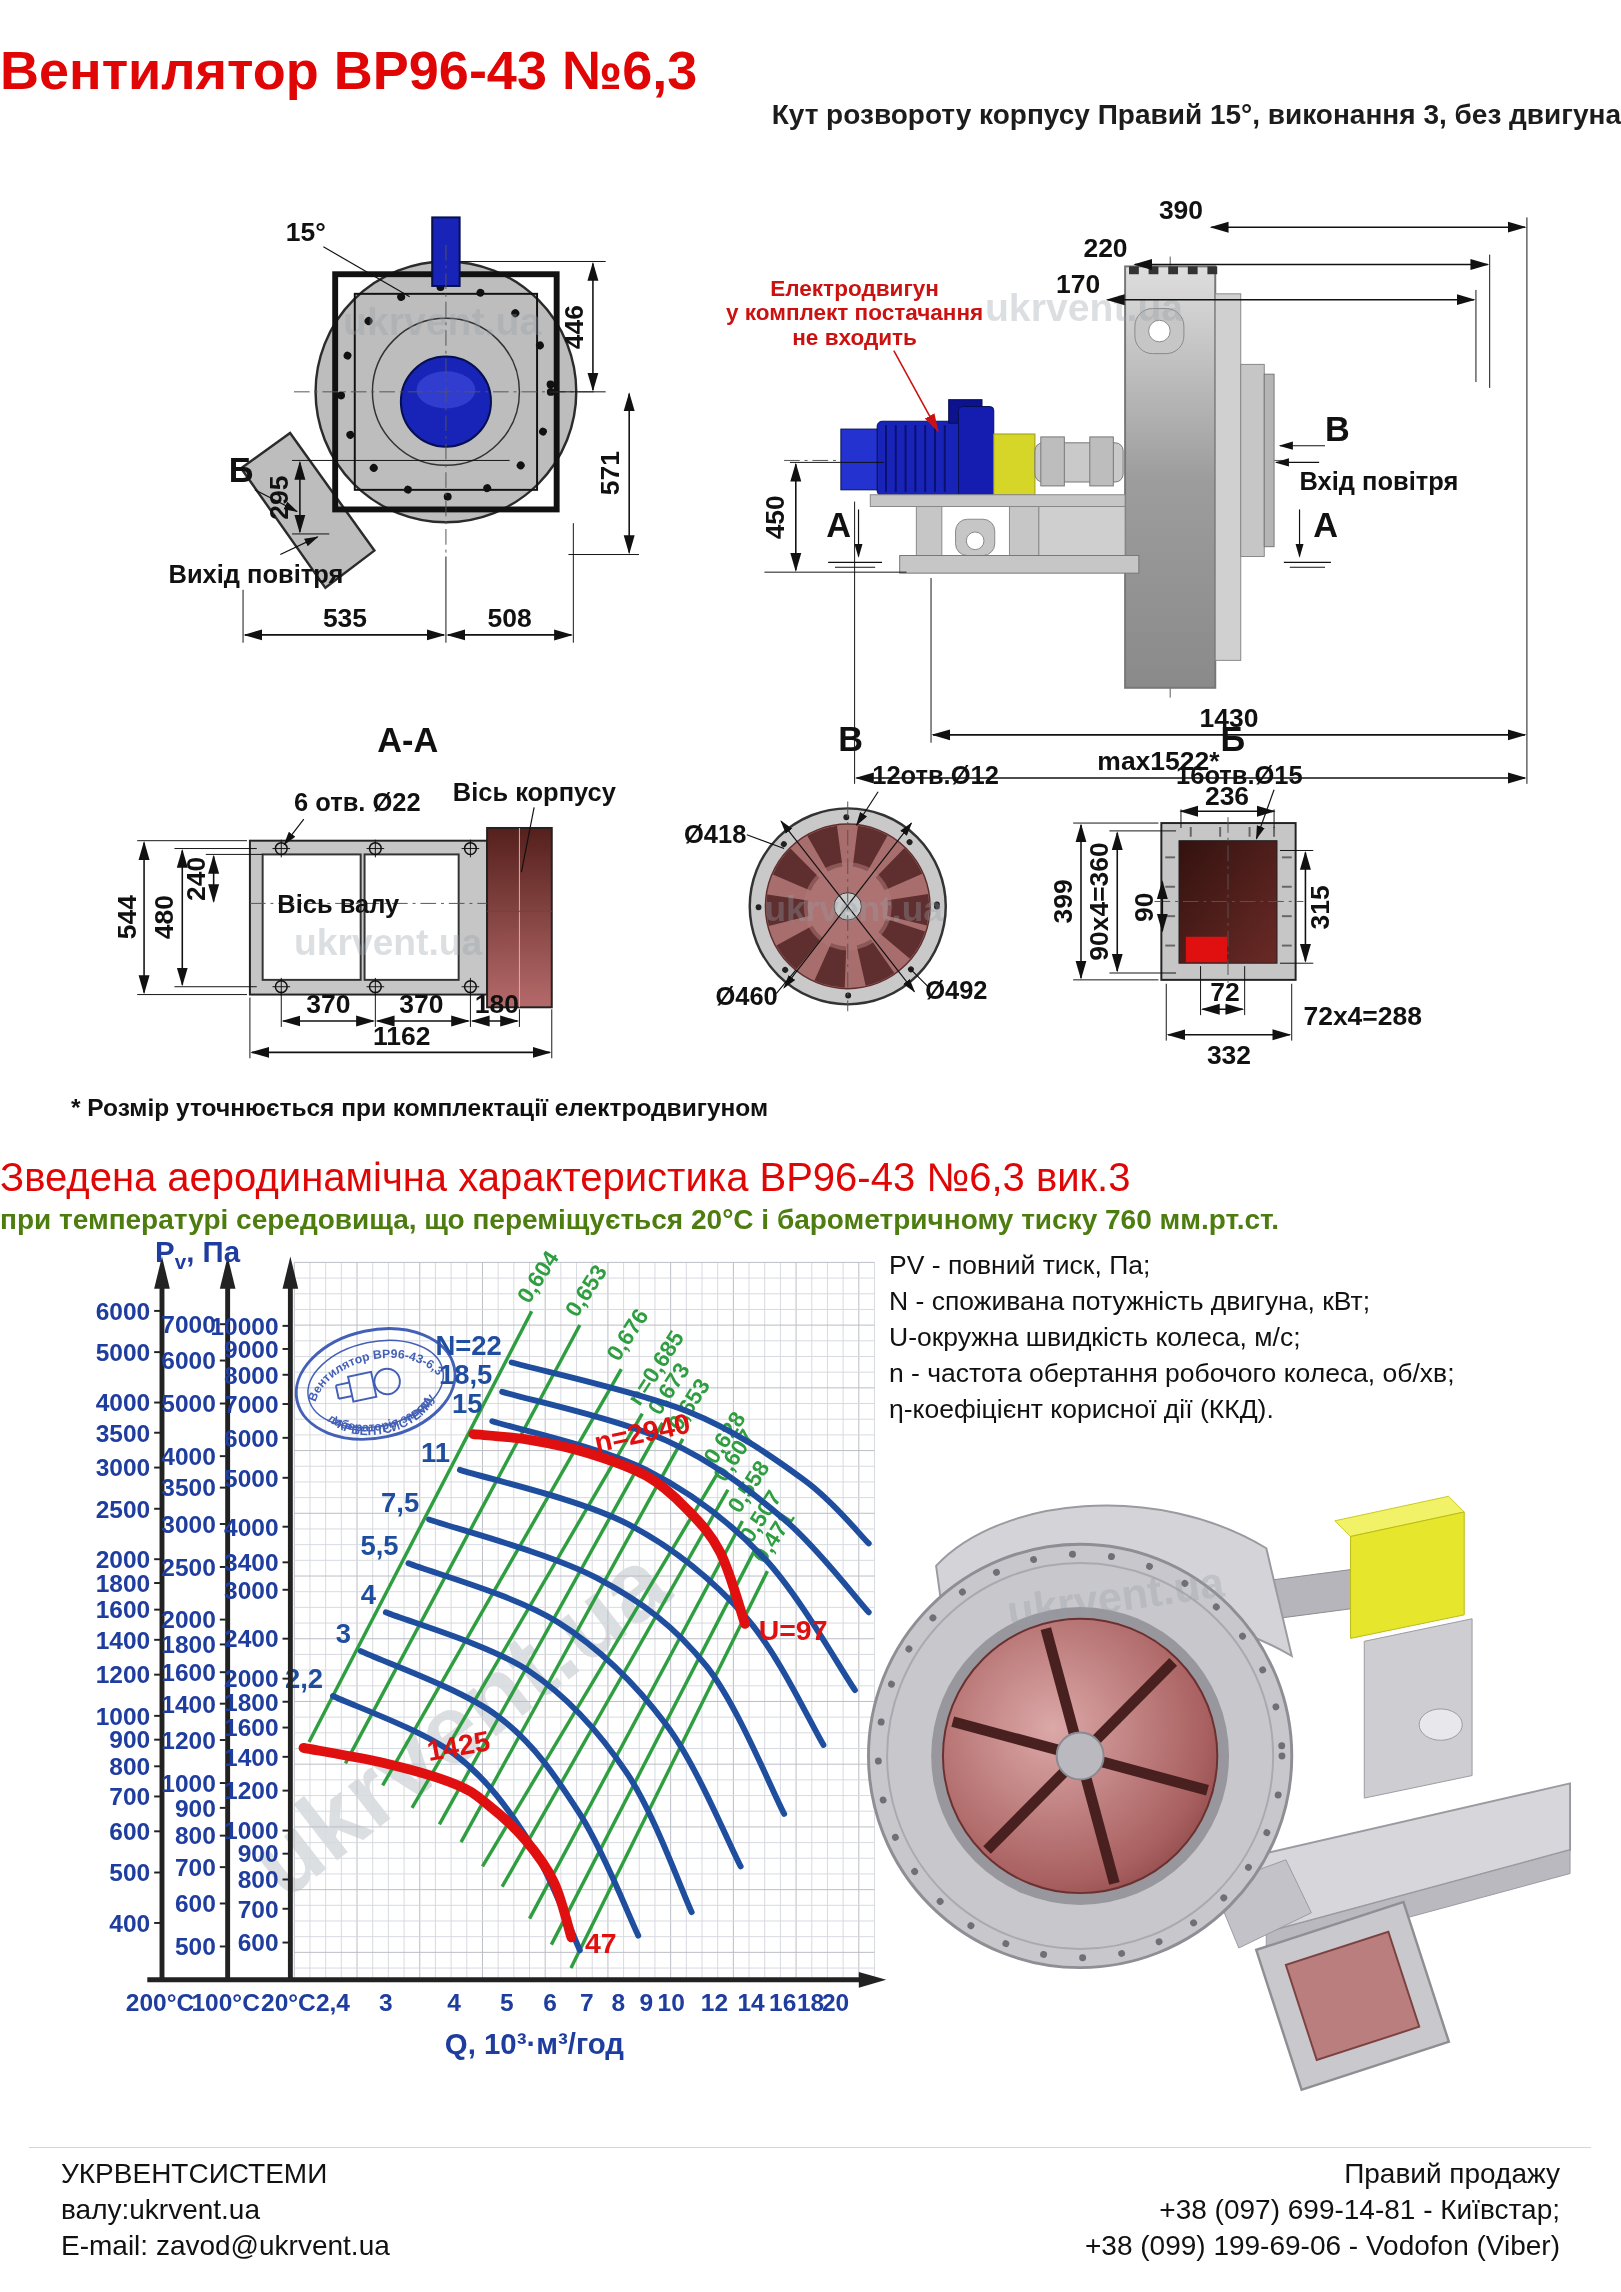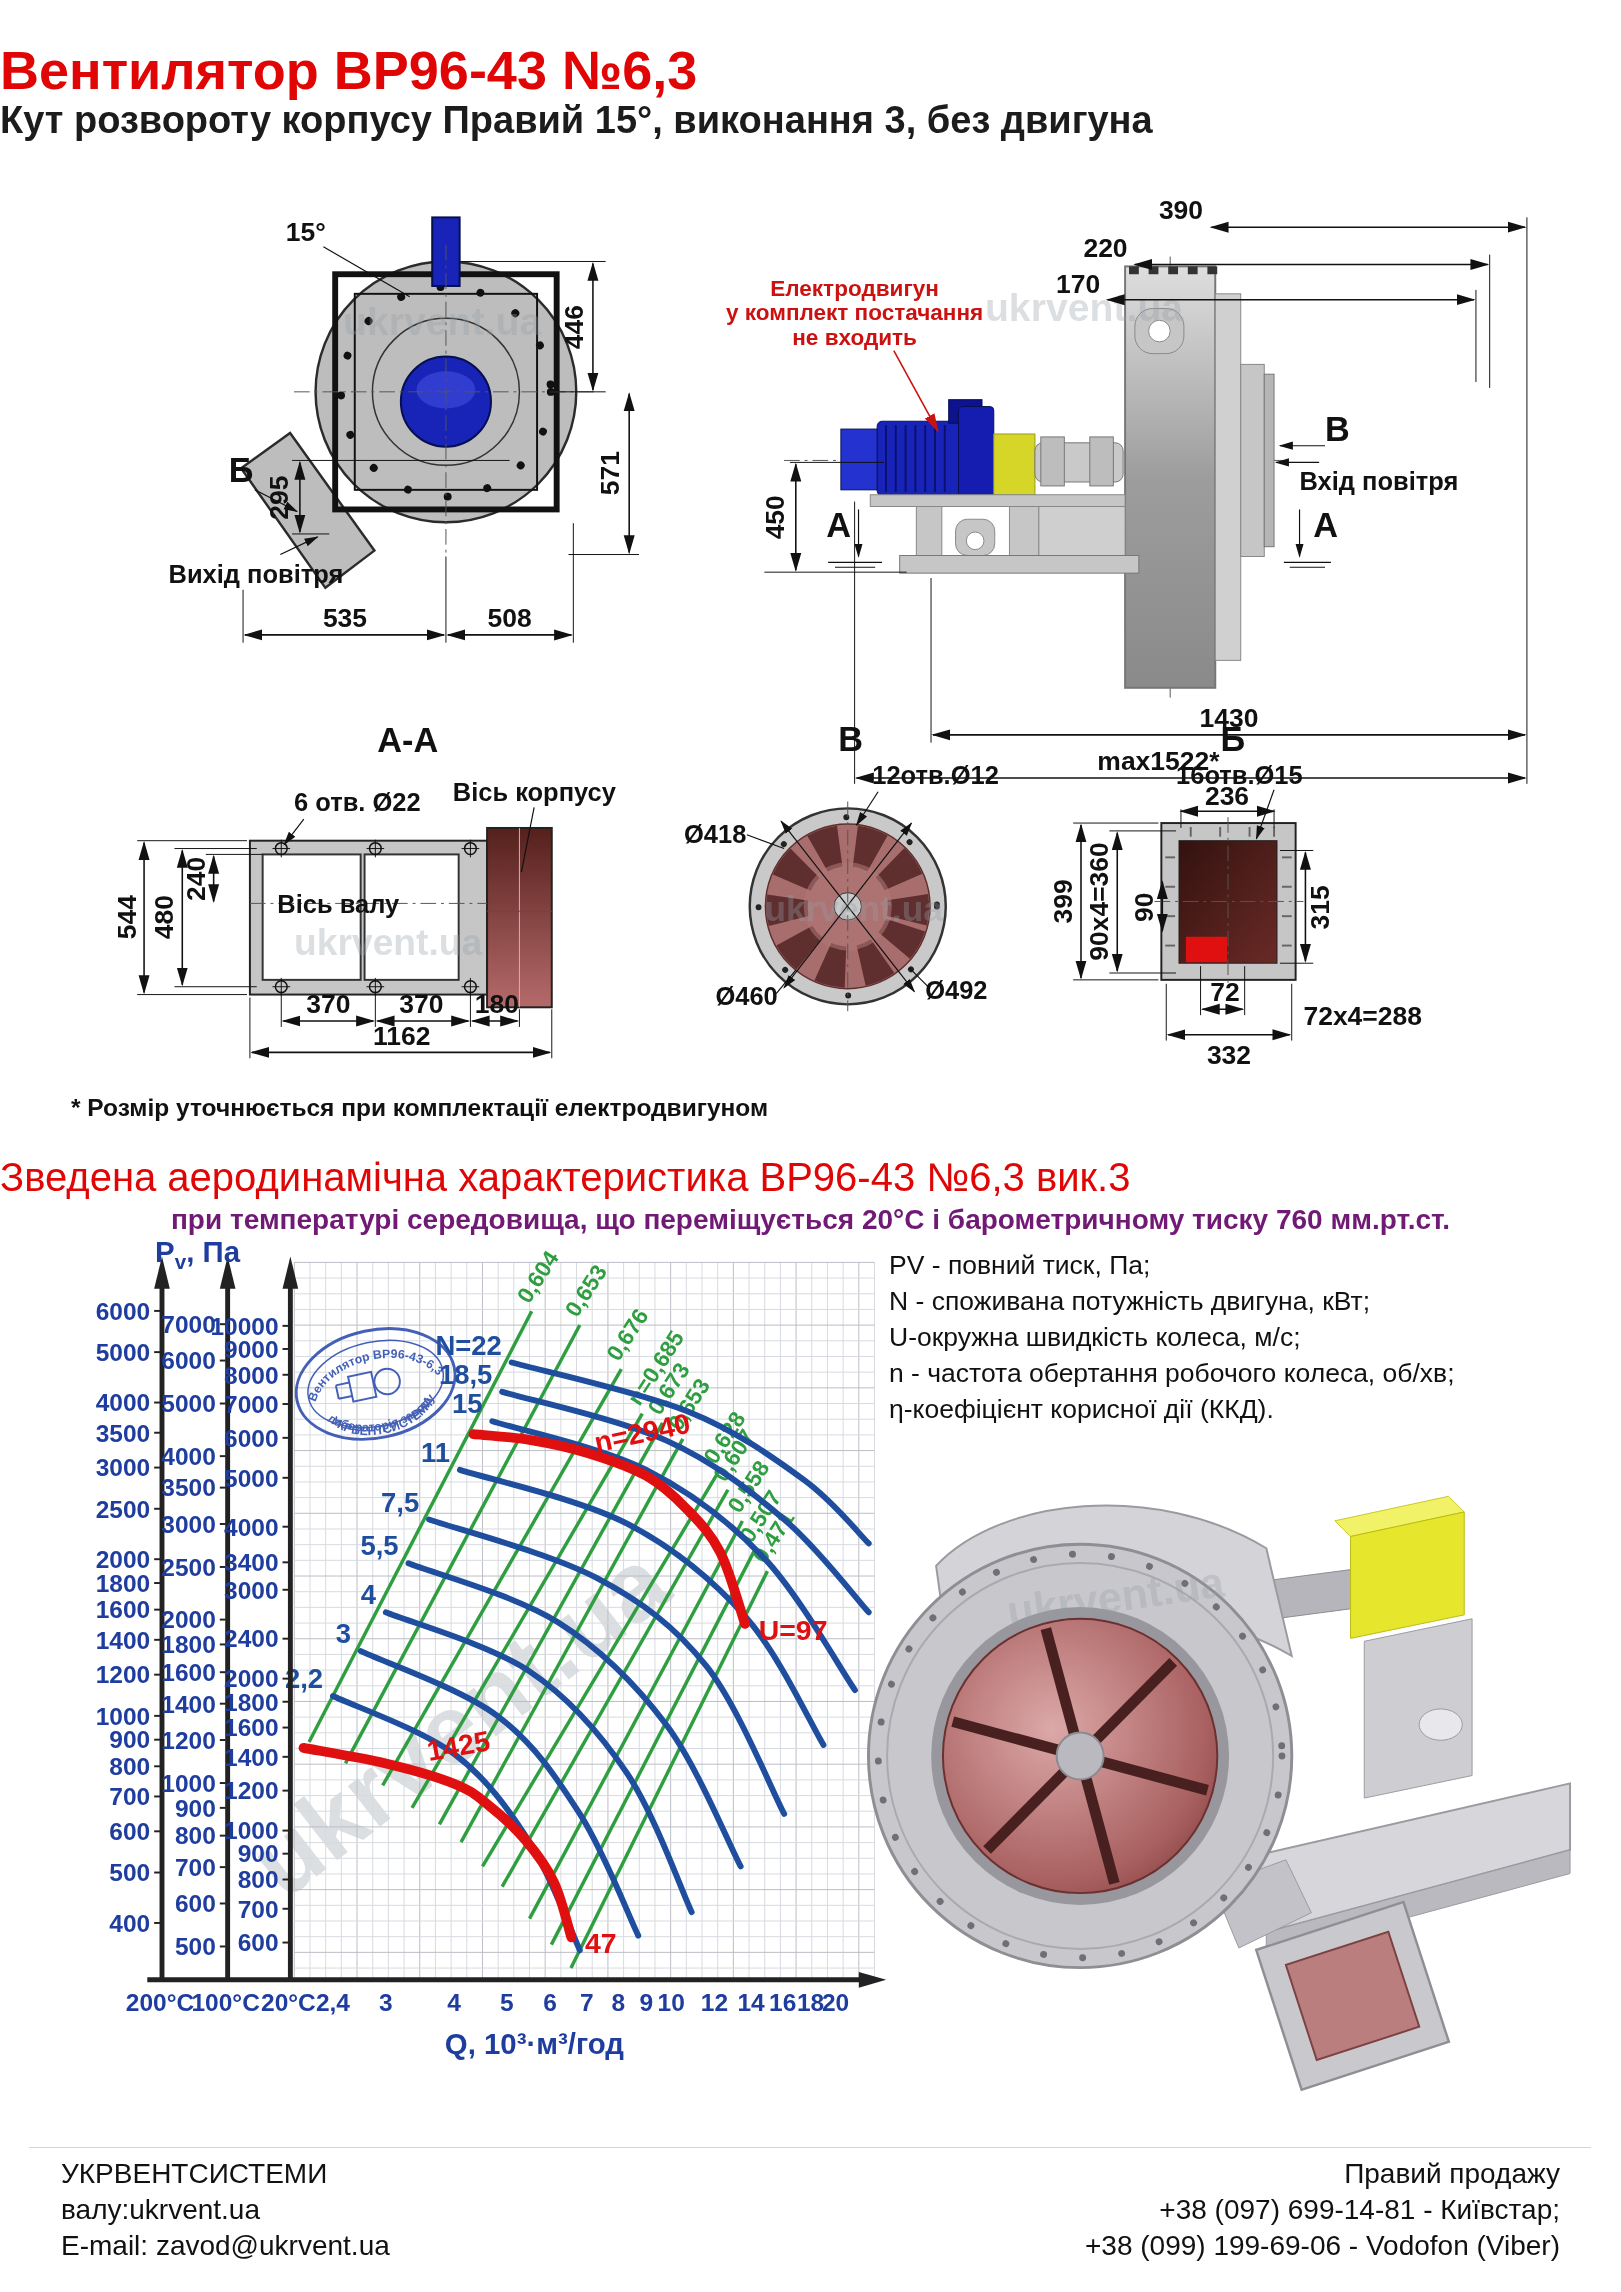--- a/index.html
+++ b/index.html
@@ -1,22 +1,22 @@
 <!DOCTYPE html>
 <html><head>
 <meta charset="utf-8">
 <style>
   html,body{margin:0;padding:0;background:#fff;font-family:"Liberation Sans",sans-serif}
   .page{position:relative;width:1621px;height:2293px;background:#fff;overflow:hidden}
   .abs{position:absolute}
   .title{position:absolute;top:39px;left:0;width:1621px;text-align:left;font-size:54px;font-weight:bold;color:#e00606}
-  .subtitle{position:absolute;top:99px;left:0;width:1621px;text-align:left;font-size:38px;font-weight:bold;color:#1c1c1c}
+  .subtitle{position:absolute;top:99px;left:0;width:1621px;text-align:right;font-size:28px;font-weight:bold;color:#1c1c1c}
   .note{font-size:24.5px;font-weight:bold;color:#111}
   .h2{text-align:left;font-size:40px;font-weight:normal;color:#e00606}
-  .h3{text-align:center;font-size:28px;font-weight:bold;color:#701a75}
+  .h3{font-size:28px;font-weight:bold;color:#4d7c0f}
   .legend div{font-size:26.5px;color:#111;line-height:36px}
   svg text{font-family:"Liberation Sans",sans-serif}
   .dimtxt{font-size:27px;font-weight:bold;fill:#111}
   .lbltxt{font-size:26px;font-weight:bold;fill:#111}
   .sectitle{font-size:35px;font-weight:bold;fill:#111}
   .ticklabel{font-size:25px;font-weight:bold;fill:#1e3d9e}
   .nlabel{font-size:28px;font-weight:bold;fill:#1f4e9e}
   .glabel{font-size:23px;font-weight:bold;fill:#2f9e41}
   .rlabel{font-size:29px;font-weight:bold;fill:#e01010}
   .ytitle,.xtitle{font-size:30px;font-weight:bold;fill:#1e3d9e}

